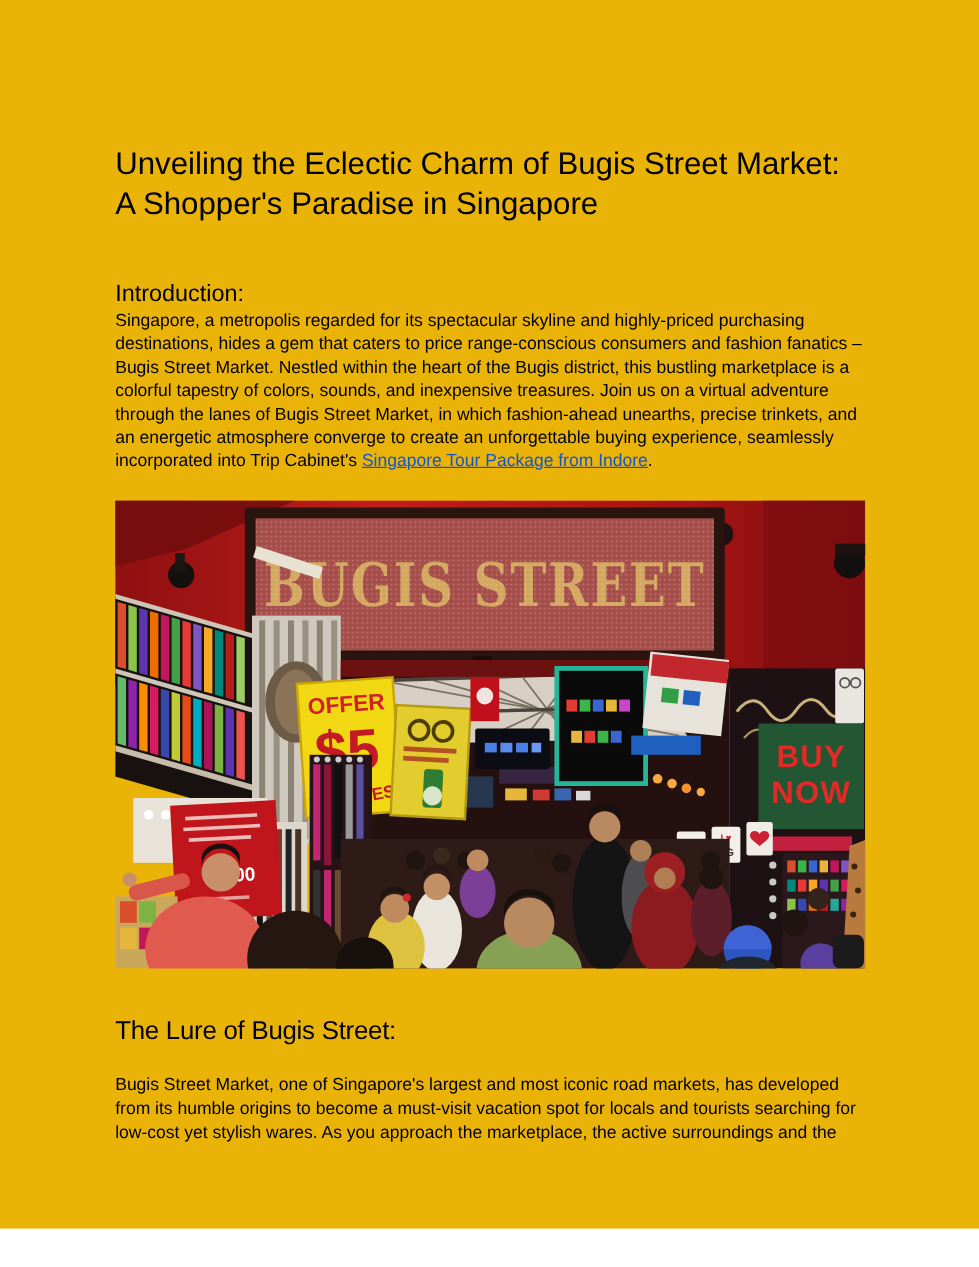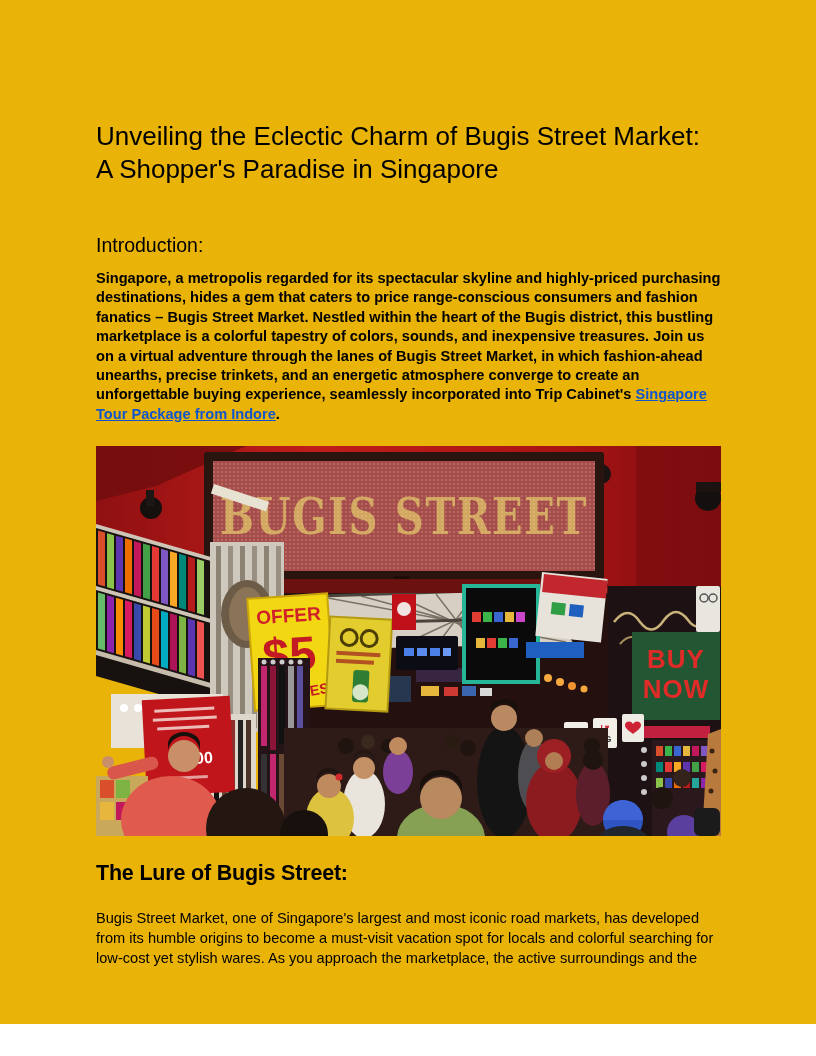--- a/index.html
+++ b/index.html
@@ -1,25 +1,25 @@
 <!DOCTYPE html>
 <html><head>
 <meta charset="utf-8">
 <style>
   html,body{margin:0;padding:0;background:#ffffff;}
   .page{position:relative;width:816px;height:1024px;background:#eab308;overflow:hidden;
         font-family:"Liberation Sans",sans-serif;color:#000;}
   .content{position:absolute;left:96px;top:0;width:625px;}
   .doc-title{margin:120px 0 0;font-size:26px;font-weight:400;line-height:33px;color:#000;}
   .h-intro{margin:48px 0 0;font-size:19.5px;font-weight:400;line-height:23px;color:#000;}
-  .body-p{margin:12px 0 0;font-size:14.6px;line-height:19.4px;color:#000;font-weight:bold;}
+  .body-p{margin:2px 0 0;font-size:14.6px;line-height:19.4px;color:#000;}
   .body-p2{margin:22px 0 0;font-size:14.6px;line-height:20px;color:#000;}
   .doclink{color:#1155cc;text-decoration:underline;cursor:pointer;}
   .photo-wrap{margin:22px 0 0;width:625px;height:390px;display:block;line-height:0;}
-  .h-lure{margin:25px 0 0;font-size:21.5px;font-weight:700;line-height:25px;letter-spacing:-0.2px;color:#000;}
+  .h-lure{margin:40px 0 0;font-size:21.5px;font-weight:400;line-height:25px;letter-spacing:-0.2px;color:#000;}
 </style>
 </head>
 <body>
 
 <div class="page">
   <div class="content">
 
     <h1 class="doc-title">Unveiling the Eclectic Charm of Bugis Street Market: A Shopper's Paradise in Singapore</h1>
 
     <h2 class="h-intro">Introduction:</h2>
@@ -324,16 +324,16 @@
           <rect x="10" y="322" width="52" height="13" rx="6" transform="rotate(-14 10 322)" fill="#d9564a"></rect>
           <circle cx="12" cy="316" r="6" fill="#c98f68"></circle>
           <circle cx="150" cy="382" r="40" fill="#241712"></circle>
           <circle cx="208" cy="388" r="24" fill="#17100c"></circle>
         </g>
       </svg>
     </div>
 
     <h3 class="h-lure">The Lure of Bugis Street:</h3>
 
-    <p class="body-p2">Bugis Street Market, one of Singapore's largest and most iconic road markets, has developed from its humble origins to become a must-visit vacation spot for locals and colorful searching for low-cost yet stylish wares. As you approach the marketplace, the active surroundings and the</p>
+    <p class="body-p2">Bugis Street Market, one of Singapore's largest and most iconic road markets, has developed from its humble origins to become a must-visit vacation spot for locals and tourists searching for low-cost yet stylish wares. As you approach the marketplace, the active surroundings and the</p>
 
   </div>
 </div>
 
 </body></html>

